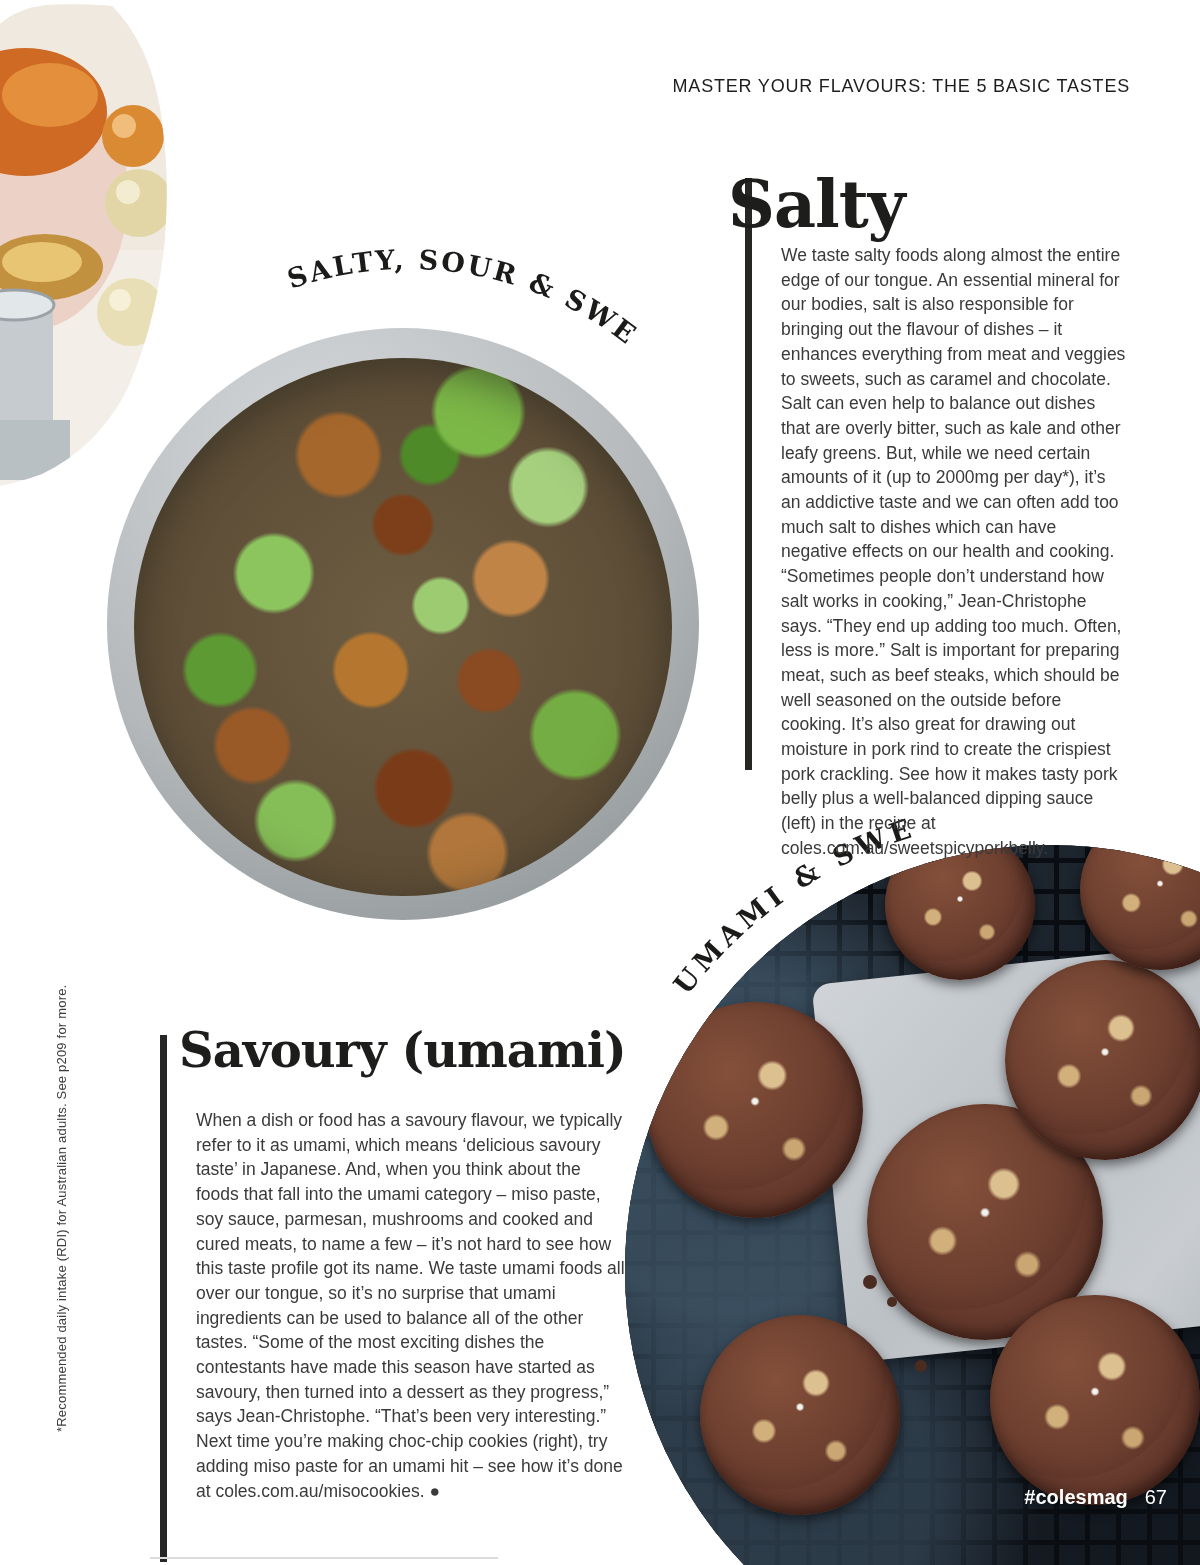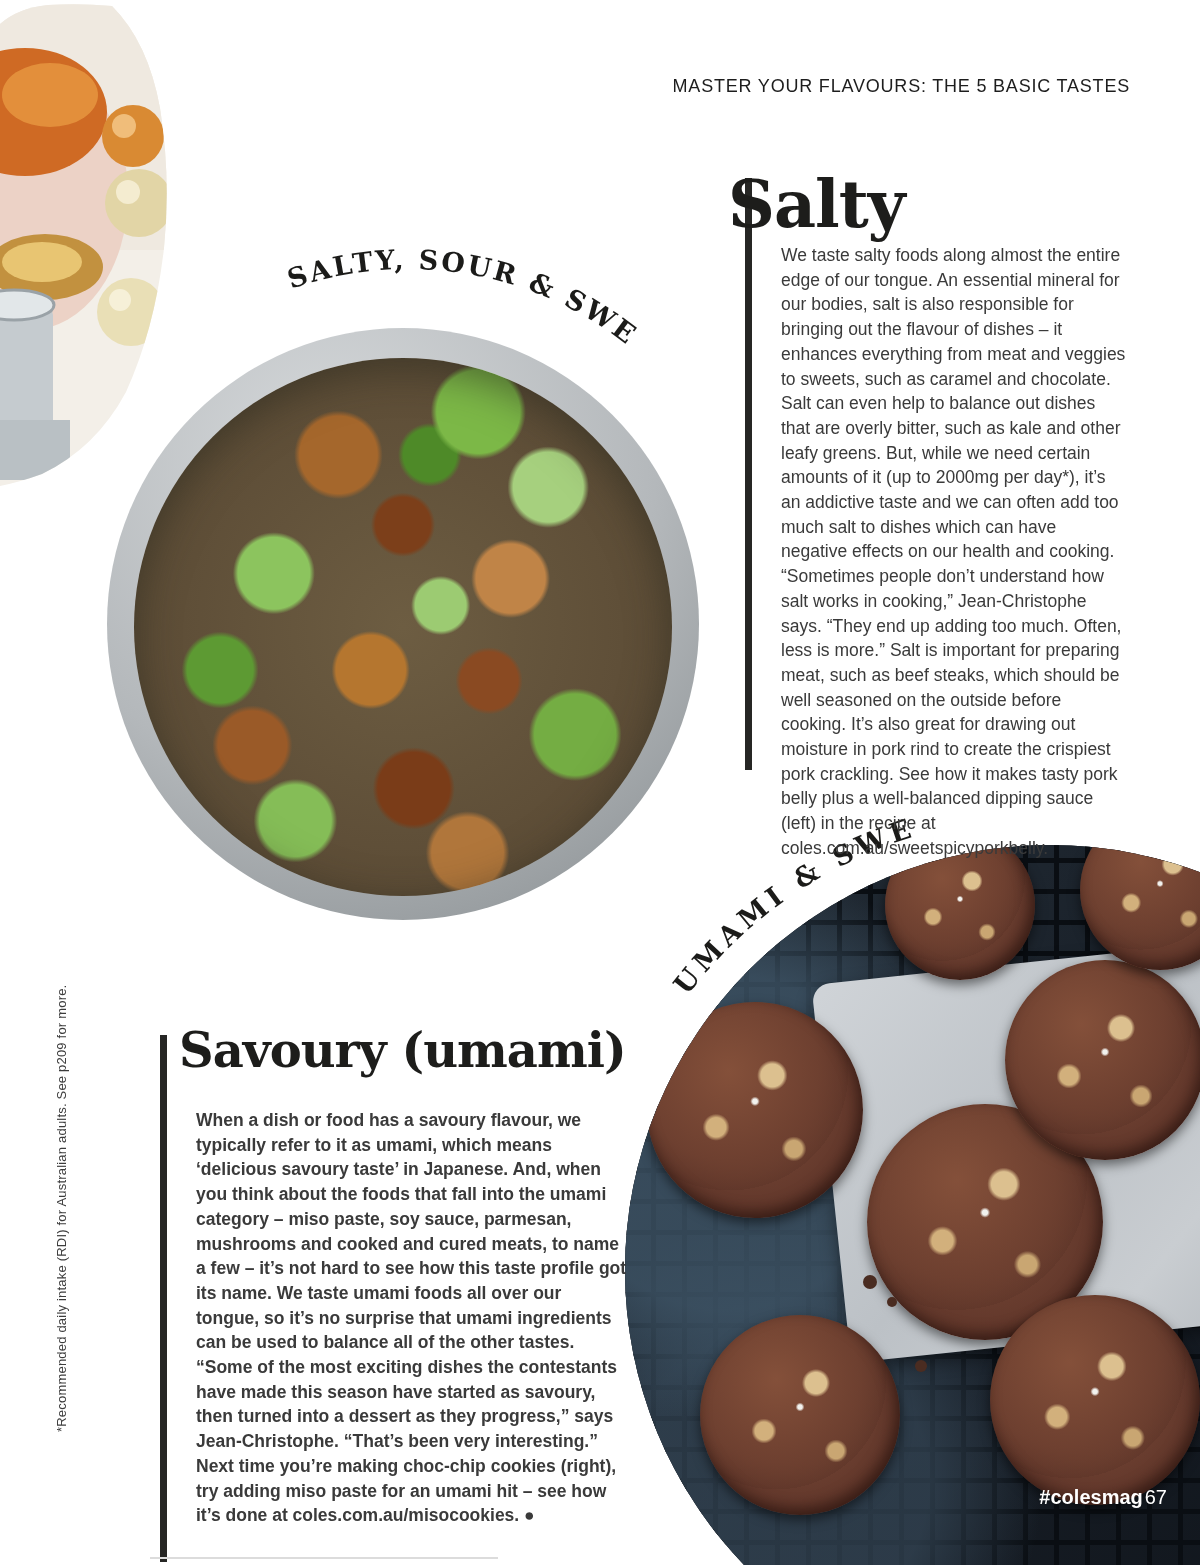--- a/index.html
+++ b/index.html
@@ -28,21 +28,21 @@
     font-family:"DejaVu Serif",serif;font-weight:bold;line-height:1;
     letter-spacing:-1px;
   }
   .title-salty{left:728px;top:172px;font-size:65px;}
   .title-savoury{left:179px;top:1026px;font-size:48px;}
   .body-text{
     position:absolute;margin:16px;color:#3a3a3a;
     font-size:17.5px;line-height:24.7px;
   }
   .body-salty{left:765px;top:227px;width:345px;}
-  .body-savoury{left:180px;top:1092px;width:432px;font-weight:bold;}
+  .body-savoury{left:180px;top:1092px;width:432px;}
   
   .drinks-photo{position:absolute;left:0;top:0;}
   
   .bowl-photo{
     position:absolute;left:107px;top:328px;width:592px;height:592px;
     border-radius:50%;overflow:hidden;
     background:radial-gradient(circle at 38% 22%,#d6d9db 0%,#b4b8bb 55%,#989da0 82%,#83888b 100%);
   }
   .bowl-food{
     position:absolute;left:27px;top:30px;right:27px;bottom:24px;border-radius:50%;
@@ -96,21 +96,21 @@
       radial-gradient(circle at 38% 32%,#84503a 0%,#6e4030 45%,#59322662 60%,rgba(0,0,0,0) 0),
       radial-gradient(circle at 50% 50%,#7b4b38 0%,#64392c 60%,#4e2b21 100%);
     box-shadow:0 5px 12px rgba(0,0,0,.5), inset -4px -6px 14px rgba(30,12,8,.6);
   }
   .crumb{position:absolute;border-radius:50%;background:#4a2c21;}
   
   .overlay-svg{position:absolute;left:0;top:0;pointer-events:none;}
   
   .page-footer{
     position:absolute;top:1486px;right:33px;color:#ffffff;
-    font-size:20px;display:flex;gap:2px;align-items:baseline;
+    font-size:20px;display:flex;gap:17px;align-items:baseline;
   }
   .page-footer .tag{font-weight:bold;}
   .scan-line{position:absolute;left:150px;top:1557px;width:348px;height:2px;background:#dcdcdc;}
 </style>
 </head>
 <body>
 
 <div class="drinks-photo">
   <svg width="180" height="500" viewBox="0 0 180 500">
     <defs>

